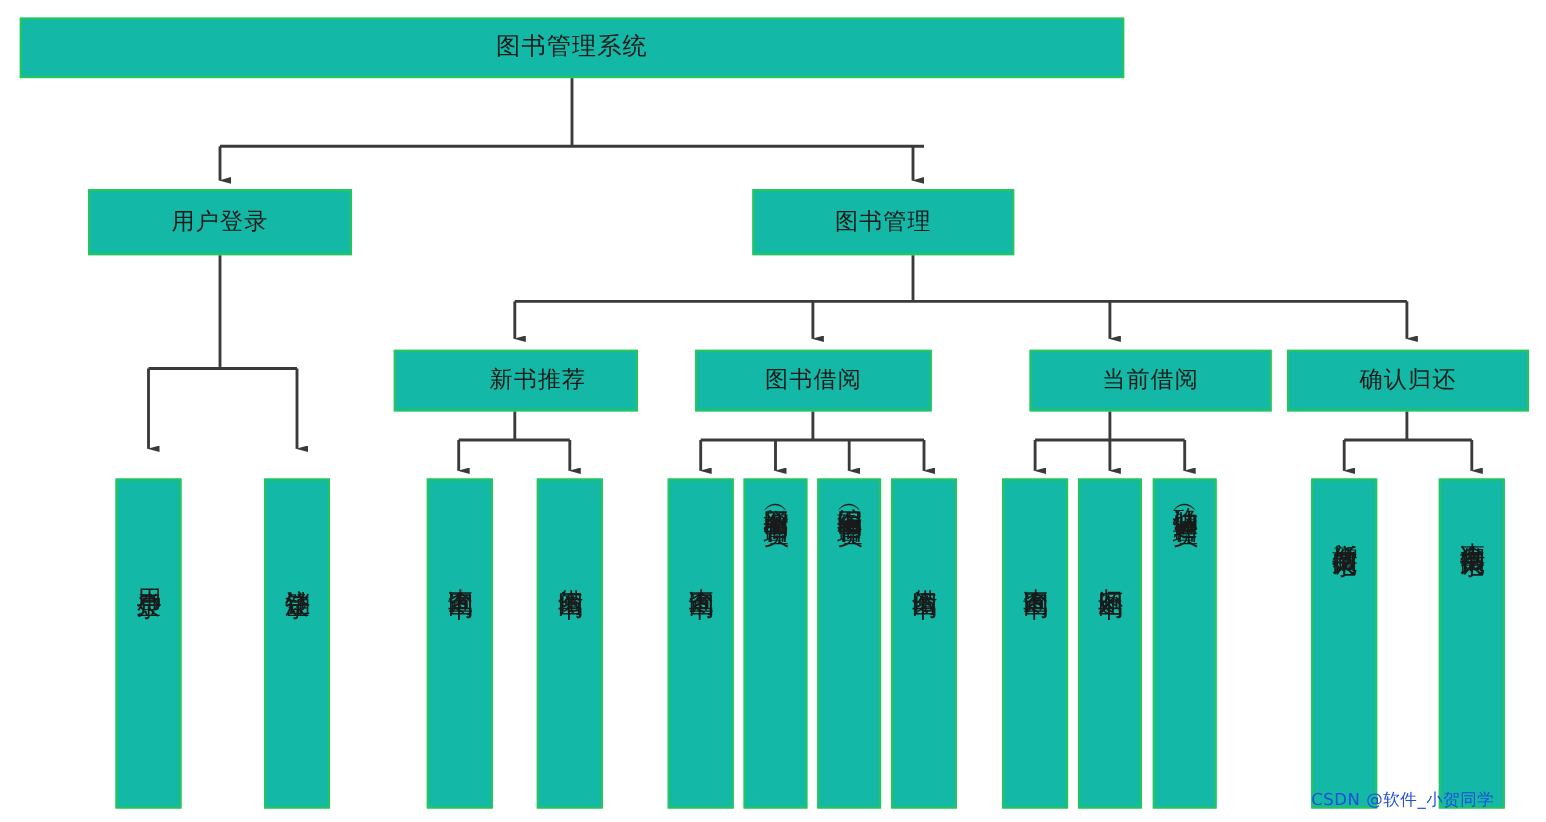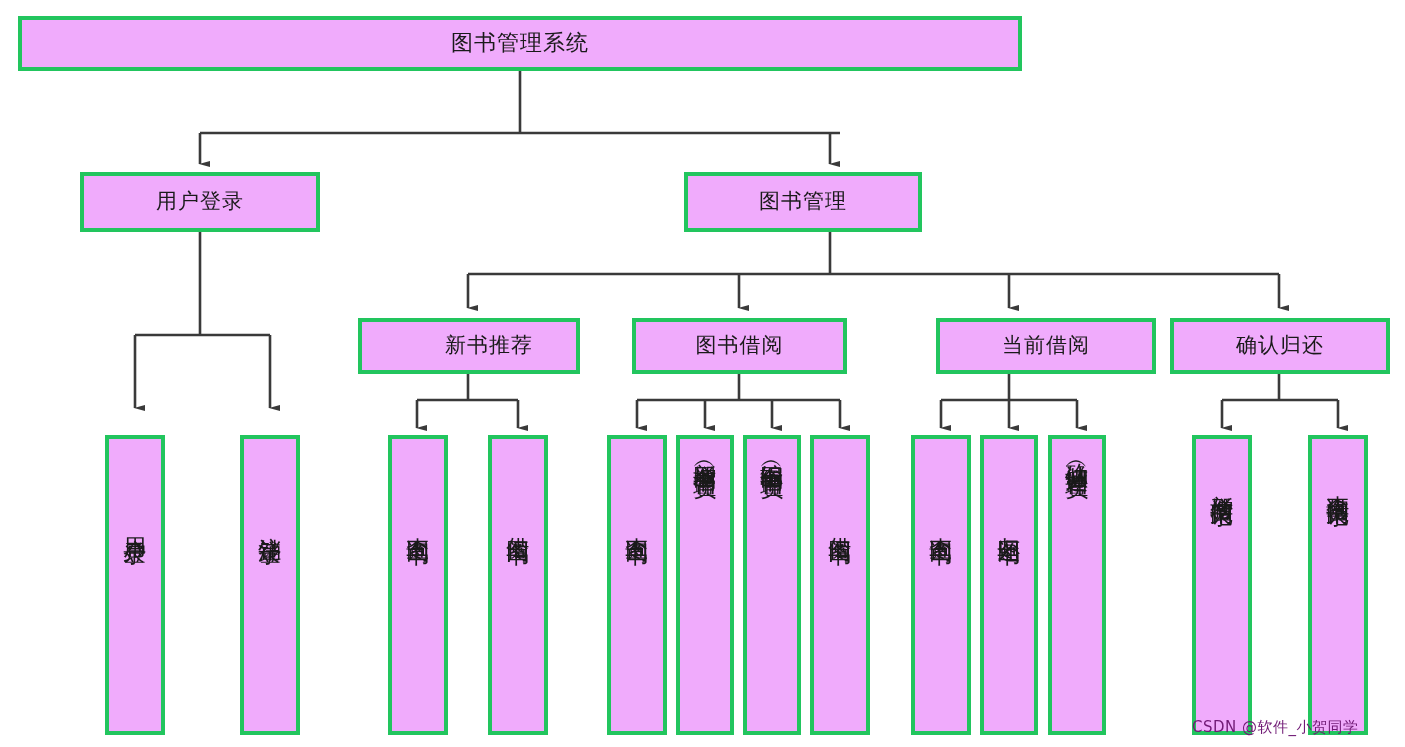--- a/index.html
+++ b/index.html
@@ -22,22 +22,22 @@
     position: absolute;
     left: 0;
     top: 0;
     width: 1405px;
     height: 747px;
     pointer-events: none;
   }
   .node {
     position: absolute;
     box-sizing: border-box;
-    background: #f0abfc;
-    border: 4px solid #22c55e;
+    background: #14b8a6;
+    border: 2px solid #22c55e;
     display: flex;
     align-items: center;
     justify-content: center;
     color: #1a1a1a;
   }
   .node.h {
     font-size: 21px;
     letter-spacing: 1px;
     line-height: 1.1;
   }
@@ -54,21 +54,21 @@
     text-orientation: upright;
     font-size: 23px;
     line-height: 1.06;
     letter-spacing: 2px;
     white-space: nowrap;
     color: #1a1a1a;
   }
   .watermark {
     position: absolute;
     font-size: 15px;
-    color: #701a75;
+    color: #1d4ed8;
     letter-spacing: 0.5px;
     white-space: nowrap;
     user-select: none;
   }
 </style>
 </head>
 <body>
 
 <div id="canvas">
 

